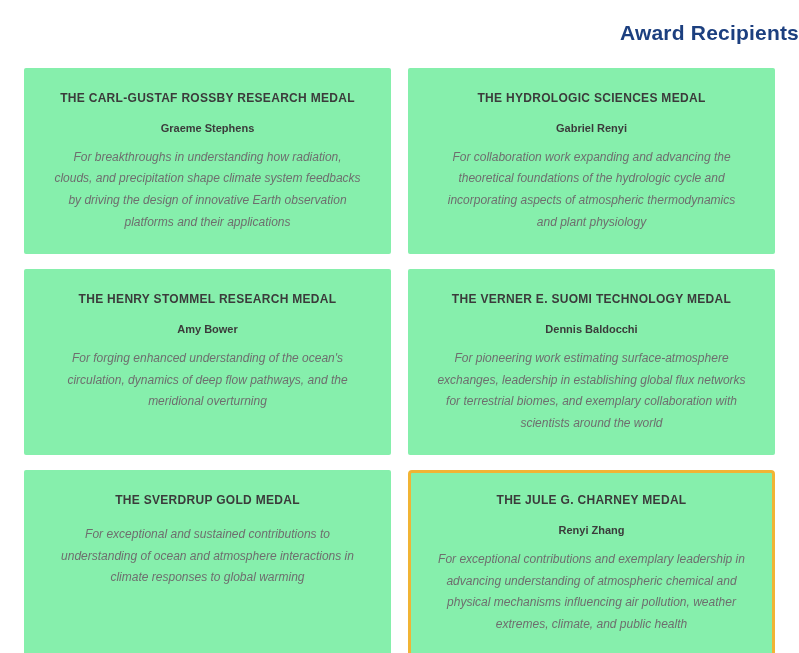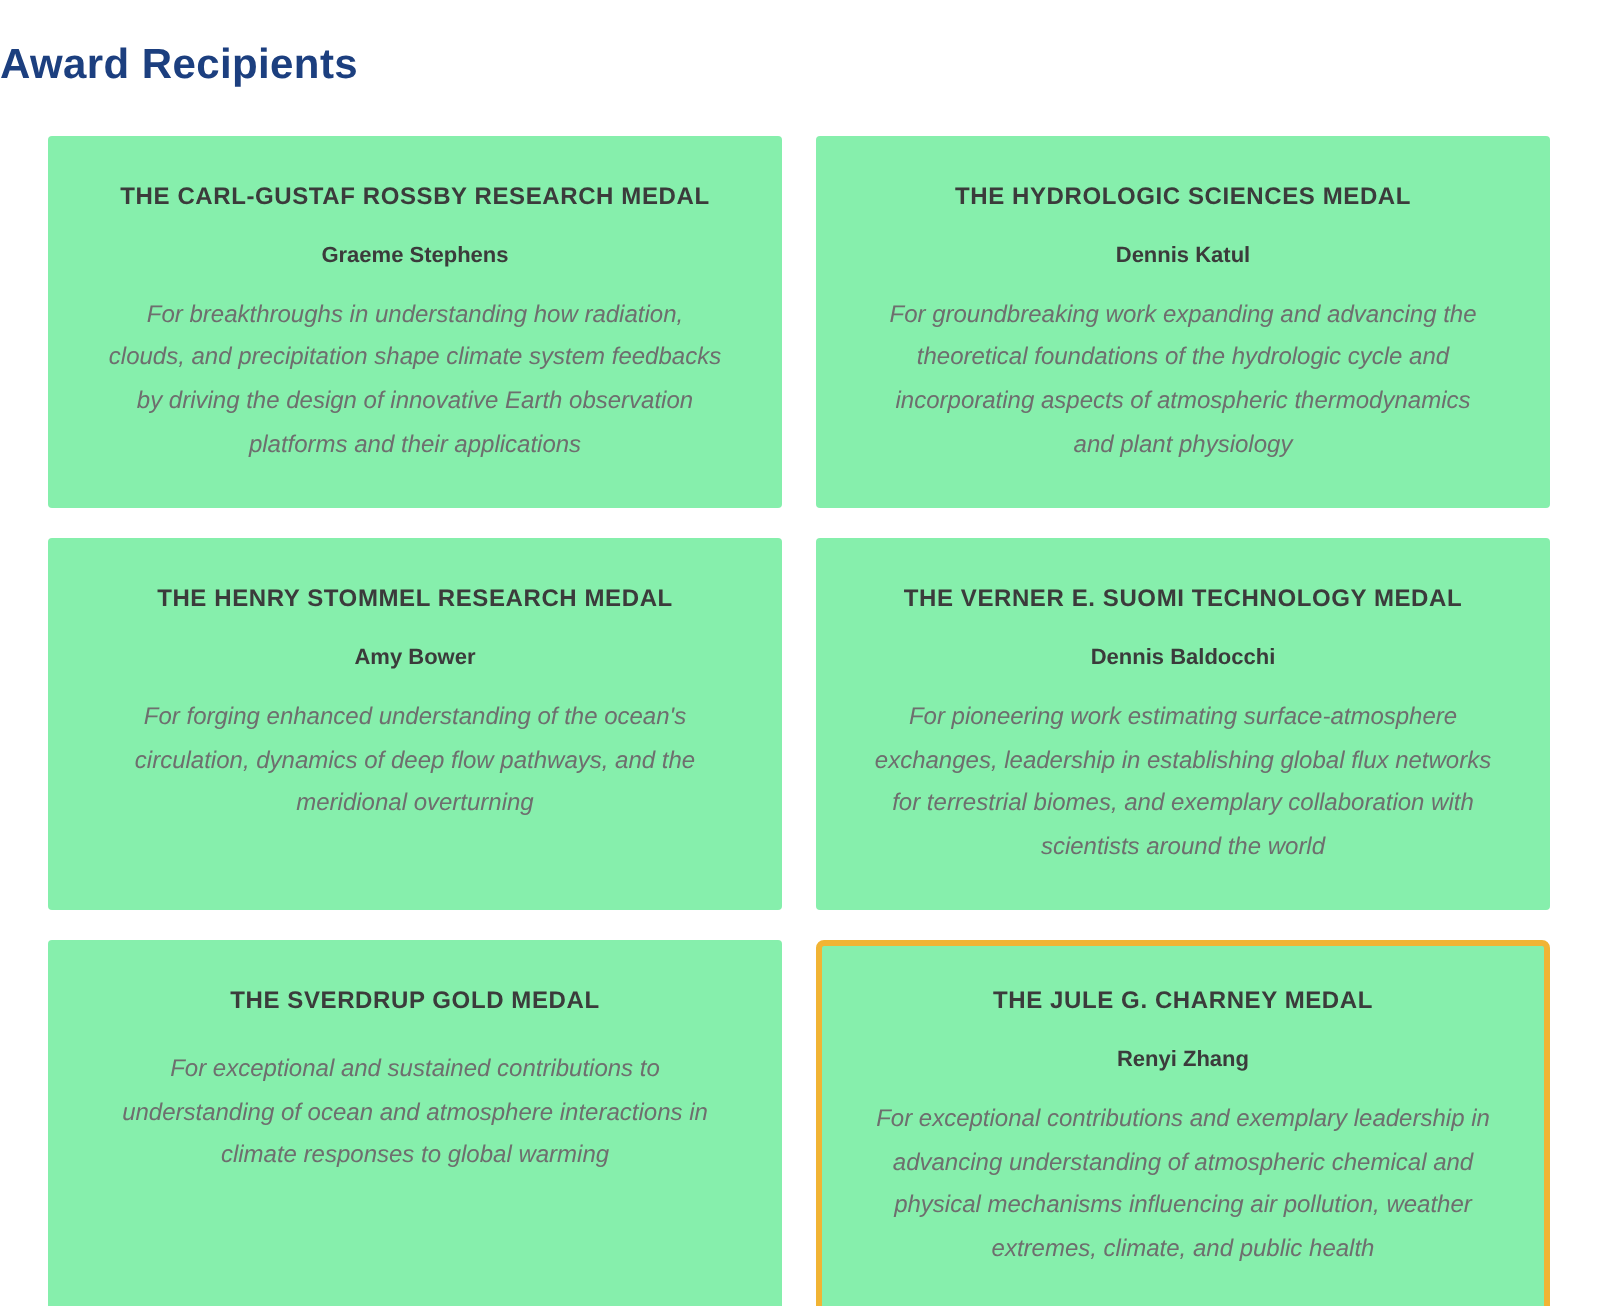--- a/index.html
+++ b/index.html
@@ -6,21 +6,21 @@
   html, body {
     background: #ffffff;
     font-family: "Liberation Sans", sans-serif;
   }
   body {
     width: 799px;
     height: 653px;
     overflow: hidden;
   }
   .page-title {
-    text-align: left;
+    text-align: right;
     font-size: 21px;
     font-weight: bold;
     color: #1c3f7f;
     padding-top: 21px;
     letter-spacing: 0.2px;
   }
   .awards-grid {
     display: grid;
     grid-template-columns: 1fr 1fr;
     column-gap: 17px;
@@ -68,22 +68,22 @@
 
 <div class="awards-grid">
 
 <div class="award-card">
       <div class="award-medal">THE CARL-GUSTAF ROSSBY RESEARCH MEDAL</div>
       <div class="award-recipient">Graeme Stephens</div>
       <div class="award-citation">For breakthroughs in understanding how radiation, clouds, and precipitation shape climate system feedbacks by driving the design of innovative Earth observation platforms and their applications</div>
     </div>
     <div class="award-card">
       <div class="award-medal">THE HYDROLOGIC SCIENCES MEDAL</div>
-      <div class="award-recipient">Dennis Katul</div>
-      <div class="award-citation">For groundbreaking work expanding and advancing the theoretical foundations of the hydrologic cycle and incorporating aspects of atmospheric thermodynamics and plant physiology</div>
+      <div class="award-recipient">Gabriel Renyi</div>
+      <div class="award-citation">For collaboration work expanding and advancing the theoretical foundations of the hydrologic cycle and incorporating aspects of atmospheric thermodynamics and plant physiology</div>
     </div>
     <div class="award-card">
       <div class="award-medal">THE HENRY STOMMEL RESEARCH MEDAL</div>
       <div class="award-recipient">Amy Bower</div>
       <div class="award-citation">For forging enhanced understanding of the ocean's circulation, dynamics of deep flow pathways, and the meridional overturning</div>
     </div>
     <div class="award-card">
       <div class="award-medal">THE VERNER E. SUOMI TECHNOLOGY MEDAL</div>
       <div class="award-recipient">Dennis Baldocchi</div>
       <div class="award-citation">For pioneering work estimating surface-atmosphere exchanges, leadership in establishing global flux networks for terrestrial biomes, and exemplary collaboration with scientists around the world</div>

